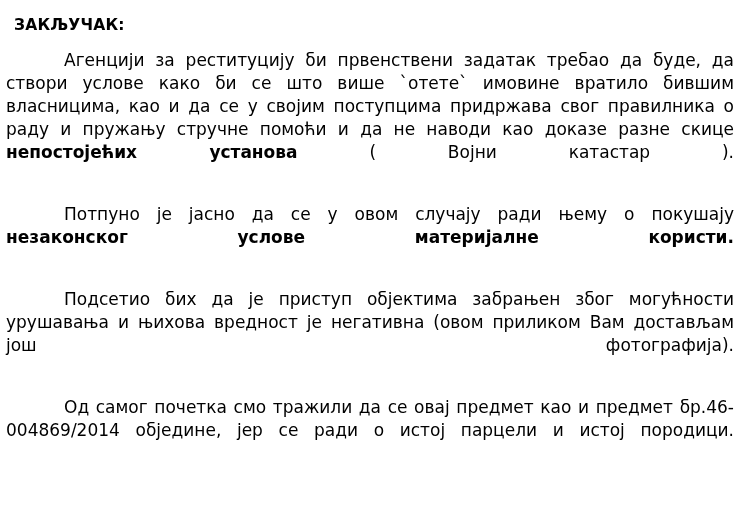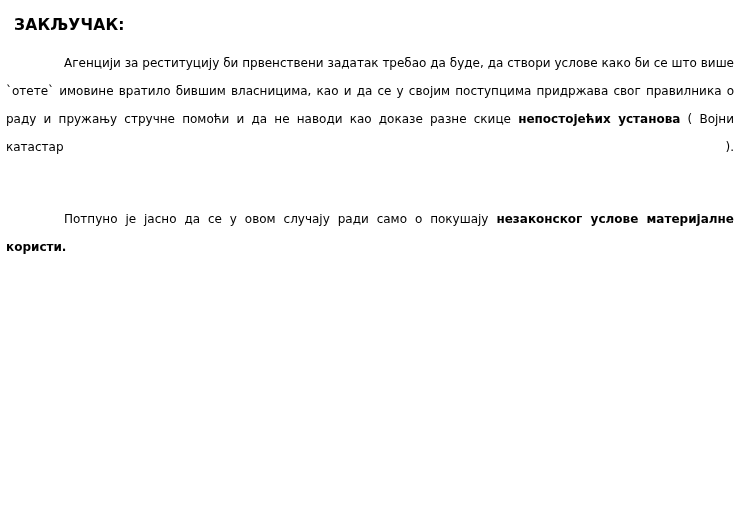--- a/index.html
+++ b/index.html
@@ -30,22 +30,22 @@
     margin: 0 0 0 8px;
     line-height: 1.15;
     white-space: pre;
   }
   .body-block {
     margin-top: 14px;
   }
   p.para {
     margin: 0 0 16px 0;
     padding: 0;
-    font-size: 12px;
-    line-height: 28px;
+    font-size: 17px;
+    line-height: 23px;
     text-align: justify;
     text-justify: inter-word;
     text-indent: 58px;
     word-spacing: 0px;
     hyphens: none;
   }
   p.para:last-child {
     margin-bottom: 0;
   }
   p.para.bold {
@@ -68,20 +68,26 @@
 
   <h1 class="doc-title">ЗАКЉУЧАК:</h1>
 
   <div class="body-block">
 
     <p class="para">
       <span>Агенцији за реституцију би првенствени задатак требао да буде, да створи услове како би се што више `отете` имовине вратило бившим власницима, као и да се у својим поступцима придржава свог правилника о раду и пружању стручне помоћи и да не наводи као доказе разне скице </span><b>непостојећих установа</b><span> ( Војни катастар ).</span>
     </p>
 
     <p class="para">
-      <span>Потпуно је јасно да се у овом случају ради само о покушају </span><b>незаконског услове материјалне користи.</b>
+      <span>Потпуно је јасно да се у овом случају ради њему о покушају </span><b>незаконског услове материјалне користи.</b>
     </p>
 
 
+    <p class="para">
+      <span>Подсетио бих да је приступ објектима забрањен због могућности урушавања и њихова вредност је негативна (овом приликом Вам достављам још фотографија).</span>
+    </p>
 
+    <p class="para">
+      <span>Од самог почетка смо тражили да се овај предмет као и предмет бр.46-004869/2014 обједине, јер се ради о истој парцели и истој породици.</span>
+    </p>
 
   </div>
 </div>
 
 </body></html>

